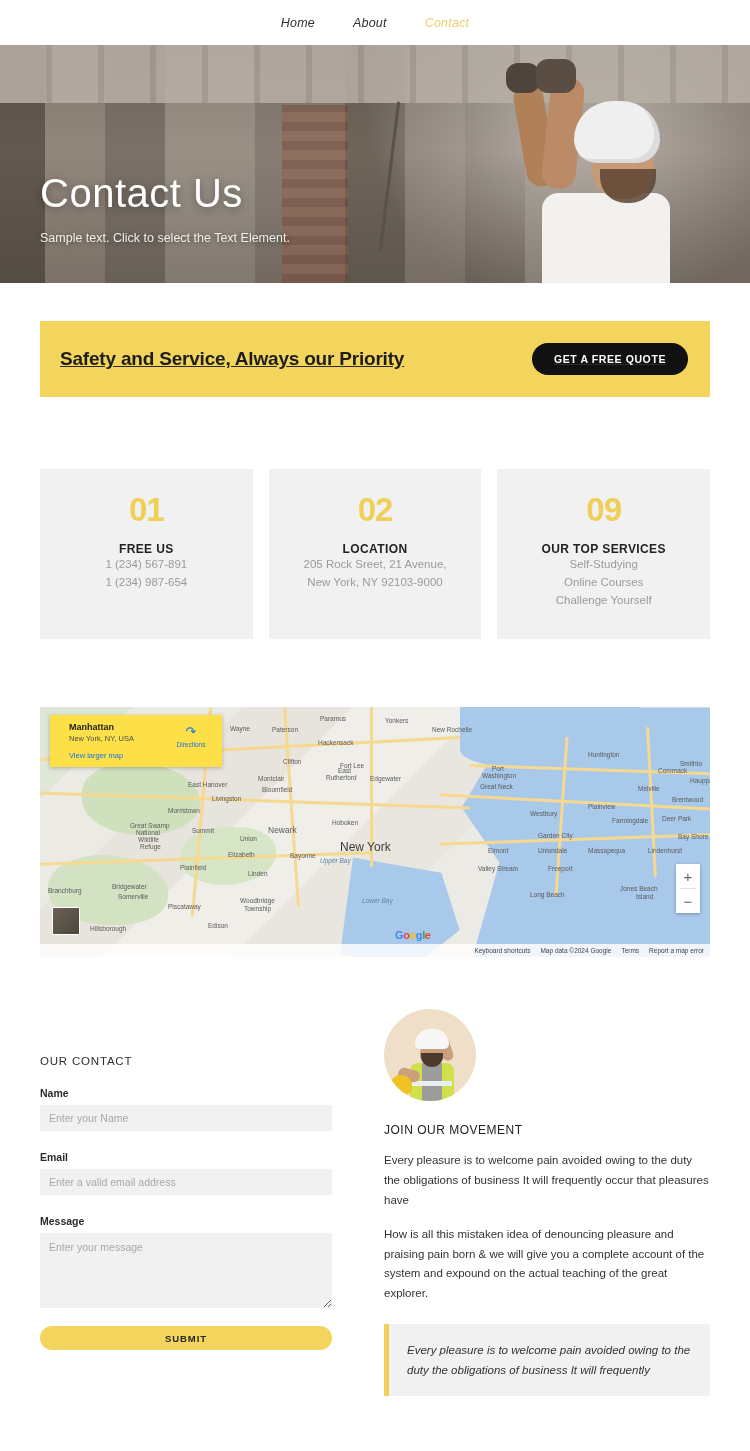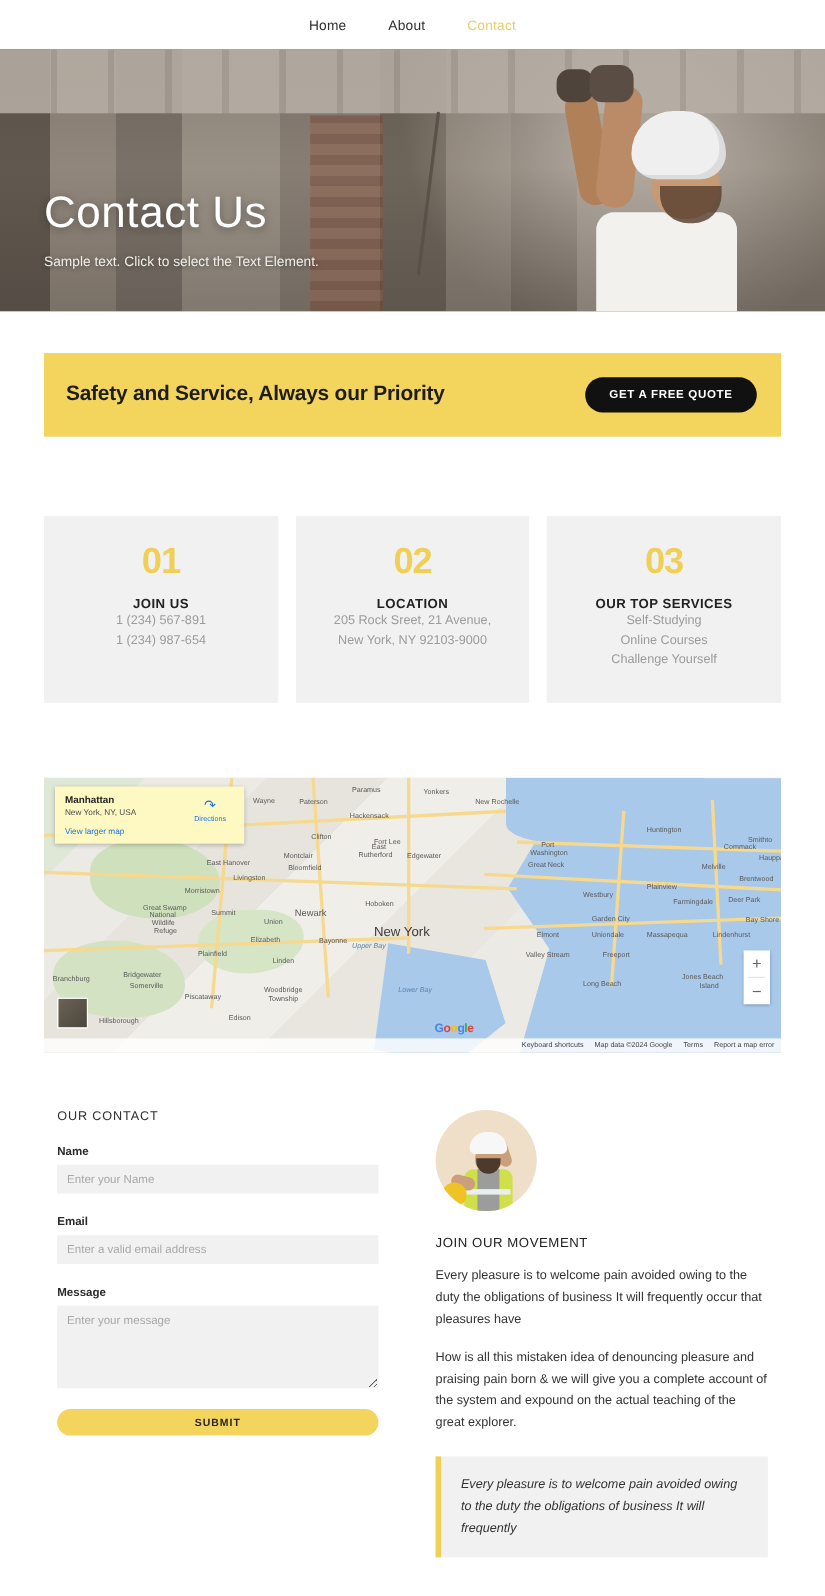--- a/index.html
+++ b/index.html
@@ -13,20 +13,21 @@
   }
 
   
   .topnav {
     height: 45px;
     background: #ffffff;
     display: flex;
     align-items: center;
     justify-content: center;
     gap: 38px;
+    font-style: italic;
   }
   .navlink {
     font-size: 12.5px;
     color: #2f2f2f;
     text-decoration: none;
     letter-spacing: .2px;
   }
   .navlink.active { color: #e8cf6a; }
 
   
@@ -105,21 +106,21 @@
     line-height: 1.1;
   }
   .hero-sub {
     margin-top: 16px;
     font-size: 12.5px;
     color:#f0eee9;
     text-shadow: 0 1px 5px rgba(0,0,0,.45);
   }
 
   
-  .cta-wrap { padding: 38px 40px 0; }
+  .cta-wrap { padding: 38px 40px 0; text-decoration: underline; }
   .cta {
     background:#f3d45c;
     height: 76px;
     display:flex; align-items:center; justify-content:space-between;
     padding: 0 22px 0 20px;
   }
   .cta-title {
     font-size: 19px;
     font-weight: 700;
     color:#1d1d1d;
@@ -209,23 +210,23 @@
     font-size:6.5px;
     color:#5a5a5a;
     font-family:"Liberation Sans",sans-serif;
     white-space:nowrap;
   }
   .map-label.big { font-size:12px; color:#3b3b3b; font-weight:400; }
   .map-label.water { color:#5d86ad; font-style:italic; }
   .map-card {
     position:absolute; left:10px; top:8px;
     width:172px; height:52px;
-    background:#fef9c3;
+    background:#fde047;
     box-shadow:0 1px 4px rgba(0,0,0,.25);
-    padding:7px 9px;
+    padding:7px 19px;
   }
   .mc-title { font-size:9px; font-weight:700; color:#222; }
   .mc-sub { font-size:7.5px; color:#4d4d4d; margin-top:2px; }
   .mc-link { font-size:7.5px; color:#1a73e8; margin-top:8px; }
   .mc-dir {
     position:absolute; right:9px; top:10px; text-align:center; width:44px;
   }
   .mc-dir-ico { font-size:13px; color:#1a73e8; line-height:1; }
   .mc-dir-label { font-size:6.5px; color:#1a73e8; margin-top:3px; }
   .map-zoom {
@@ -254,22 +255,23 @@
     position:absolute; left:0; right:0; bottom:0; height:13px;
     background:rgba(255,255,255,.82);
     display:flex; align-items:center; justify-content:flex-end; gap:10px;
     padding-right:6px;
     font-size:6.5px; color:#444;
   }
 
   
   .contact {
     display:flex;
-    padding: 52px 52px 0;
+    padding: 52px 40px 0;
     gap: 52px;
+    align-items: center;
   }
   .contact-left { width: 292px; flex:none; }
   .eyebrow {
     font-size:11.5px;
     letter-spacing:.8px;
     color:#2f2f2f;
   }
   .contact-h2 {
     margin-top: 13px;
     font-size: 25px;
@@ -421,36 +423,36 @@
 <div class="cta-wrap">
   <div class="cta">
     <div class="cta-title">Safety and Service, Always our Priority</div>
     <button class="cta-btn">GET A FREE QUOTE</button>
   </div>
 </div>
 
 <section class="cards">
   <div class="card">
     <div class="card-num">01</div>
-    <div class="card-title">JOIN US</div>
+    <div class="card-title">FREE US</div>
     <div class="card-lines">
       <div class="card-line">1 (234) 567-891</div>
       <div class="card-line">1 (234) 987-654</div>
     </div>
   </div>
   <div class="card">
     <div class="card-num">02</div>
     <div class="card-title">LOCATION</div>
     <div class="card-lines">
       <div class="card-line">205 Rock Sreet, 21 Avenue,</div>
       <div class="card-line">New York, NY 92103-9000</div>
     </div>
   </div>
   <div class="card">
-    <div class="card-num">03</div>
+    <div class="card-num">09</div>
     <div class="card-title">OUR TOP SERVICES</div>
     <div class="card-lines">
       <div class="card-line">Self-Studying</div>
       <div class="card-line">Online Courses</div>
       <div class="card-line">Challenge Yourself</div>
     </div>
   </div>
 </section>
 
 <div class="map-wrap">

